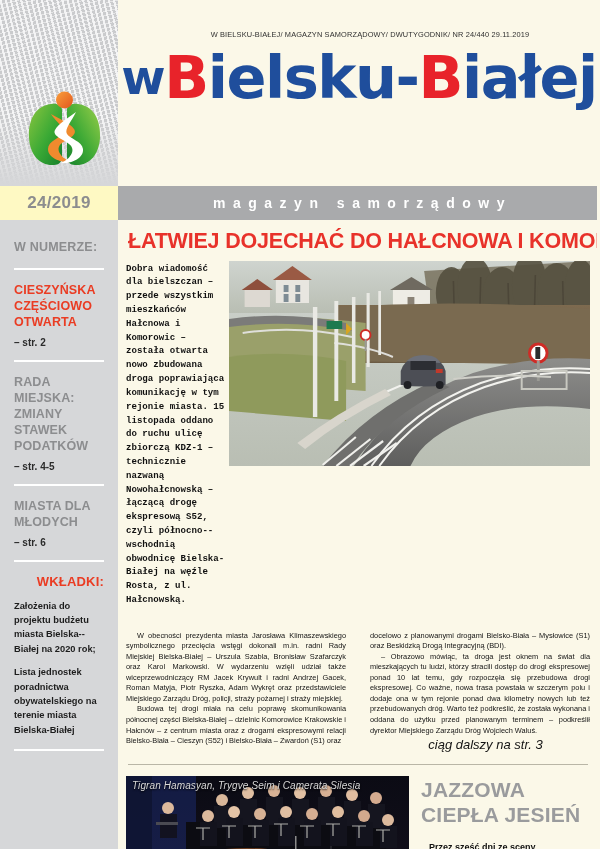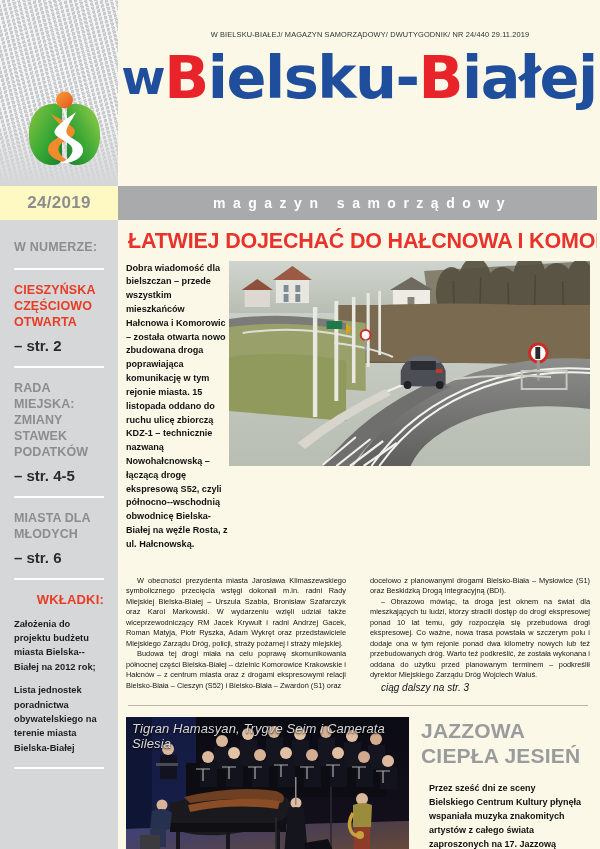--- a/index.html
+++ b/index.html
@@ -49,21 +49,21 @@
   .rail-hr{height:2px;background:#ffffff;margin:12px 14px 12px 14px;}
   .rail-head{
     color:#8c8d8f;font-size:12.5px;font-weight:700;letter-spacing:.2px;
     line-height:1.25;text-transform:uppercase;margin:14px 0 2px;
   }
   .rail-title{
     font-size:12.5px;font-weight:700;line-height:1.28;letter-spacing:.1px;
     text-transform:uppercase;margin:0 0 7px;color:#8c8d8f;
   }
   .rail-title.accent{color:#ea3c23;}
-  .rail-page{font-size:15px;font-weight:700;color:#2b2b2b;margin:0;}
+  .rail-page{font-size:10px;font-weight:700;color:#2b2b2b;margin:0;}
   .rail-wkladki{
     color:#ea3c23;font-size:13px;font-weight:700;letter-spacing:.2px;
     margin:0 0 10px;text-transform:uppercase;text-align:right;
   }
   .rail-para{
     font-size:9.3px;line-height:1.55;color:#1d1d1d;margin:0 0 9px;font-weight:600;
   }
 
   
   .masthead{position:absolute;left:118px;top:0;width:482px;height:186px;background:#fbf8e8;}
@@ -94,51 +94,51 @@
   
   .main{position:absolute;left:118px;top:220px;width:482px;height:629px;background:#fbf8e8;}
   .main-inner{padding:0 10px 0 8px;}
 
   .headline{
     color:#e8322a;font-size:21.5px;font-weight:700;letter-spacing:-.2px;
     line-height:1.05;margin:10px 0 8px 2px;white-space:nowrap;
   }
 
   
-  .lead-row{display:flex;align-items:flex-start;}
+  .lead-row{display:flex;align-items:flex-start;font-family:Liberation Mono, monospace;}
   .lead-text{
     width:103px;flex:0 0 103px;font-size:9.1px;line-height:1.52;
     font-weight:700;color:#111;padding-top:1px;
   }
   .photo-main{
     flex:1;height:205px;position:relative;overflow:hidden;border:0;
   }
   .photo-main svg{display:block;width:100%;height:100%;}
 
   
   .cols{display:flex;gap:24px;margin-top:24px;}
   .col{flex:1;font-size:7.4px;line-height:1.42;color:#131313;text-align:justify;}
   .col p{margin:0;text-indent:11px;}
   .col p.noind{text-indent:0;}
   .contd{
-    text-align:left;font-style:italic;font-size:10px;margin-top:4px;color:#131313;
+    text-align:center;font-style:italic;font-size:13px;margin-top:4px;color:#131313;
   }
 
   .divider{height:1px;background:#b9b6a6;margin:10px 2px 0 2px;}
 
   
   .bottom{display:flex;gap:12px;margin-top:11px;}
   .photo-jazz{
     width:283px;flex:0 0 283px;position:relative;
   }
   .photo-jazz .frame{width:283px;height:165px;position:relative;overflow:hidden;}
   .photo-jazz .frame svg{display:block;width:100%;height:100%;}
   .jazz-caption{
     position:absolute;left:6px;top:4px;
-    color:#d8d8d8;font-size:13px;font-style:italic;letter-spacing:.1px;
+    color:#d8d8d8;font-size:10px;font-style:italic;letter-spacing:.1px;
     text-shadow:0 1px 2px #000;
   }
   .jazz-right{flex:1;padding-top:2px;}
   .jazz-title{
     color:#9a9b9d;font-size:21px;font-weight:700;line-height:1.18;
     letter-spacing:.2px;margin:0 0 12px;text-transform:uppercase;
   }
   .jazz-body{
     font-size:9px;line-height:1.58;font-weight:700;color:#111;margin:8px;
   }
@@ -206,21 +206,21 @@
       <div class="rail-hr"></div>
 
       <div class="rail-inner">
         <p class="rail-title">MIASTA DLA MŁODYCH</p>
         <p class="rail-page">– str. 6</p>
       </div>
       <div class="rail-hr"></div>
 
       <div class="rail-inner">
         <p class="rail-wkladki">WKŁADKI:</p>
-        <p class="rail-para">Założenia do  projektu budżetu miasta Bielska--Białej na 2012 rok;</p>
+        <p class="rail-para">Założenia do  projektu budżetu miasta Bielska--Białej na 2020 rok;</p>
         <p class="rail-para">Lista jednostek poradnictwa obywatelskiego na terenie miasta Bielska-Białej</p>
       </div>
       <div class="rail-hr"></div>
     </div>
   </div>
 
   <div class="masthead">
     <div class="dateline">W BIELSKU-BIAŁEJ/ MAGAZYN SAMORZĄDOWY/ DWUTYGODNIK/  NR 24/440  29.11.2019</div>
     <div class="wordmark">
       <span class="blue w">w</span><span class="red">B</span><span class="blue">ielsku-</span><span class="red">B</span><span class="blue">iałej</span>

